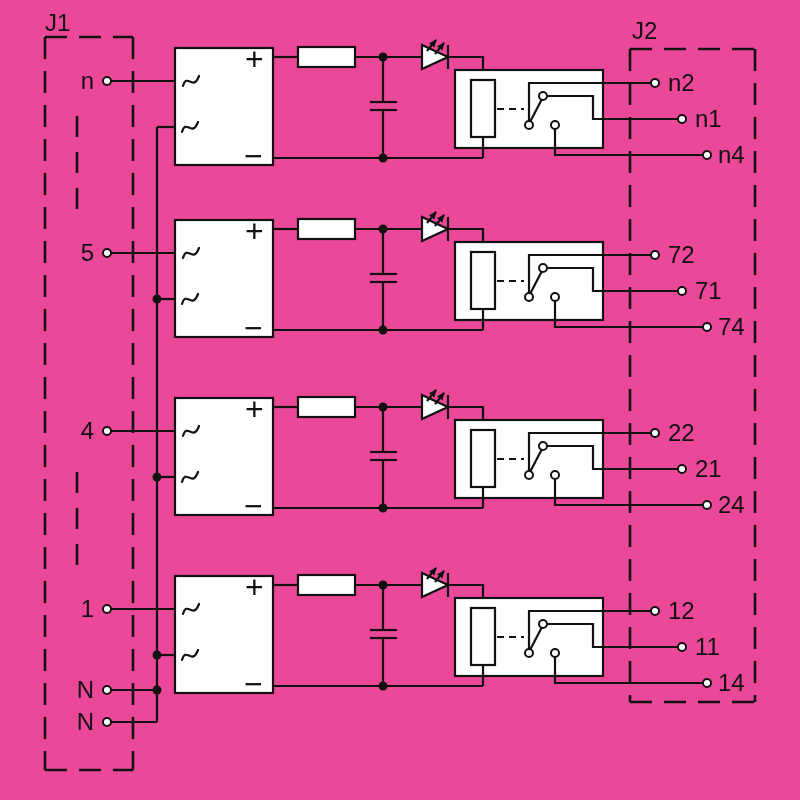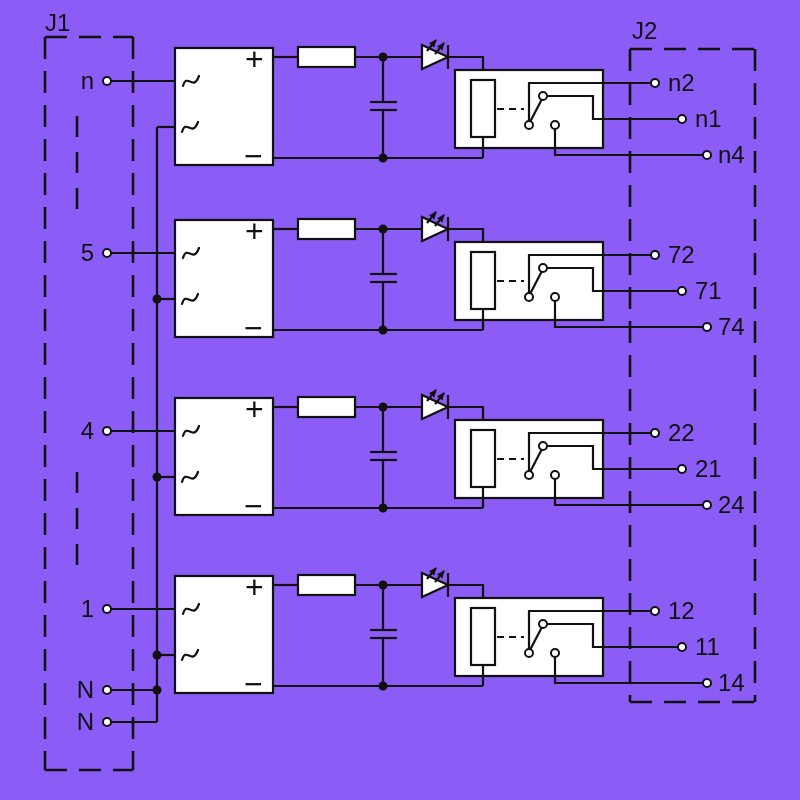--- a/index.html
+++ b/index.html
@@ -1,16 +1,16 @@
 <!DOCTYPE html>
 <html><head>
 <meta charset="utf-8">
 <style>
   html, body { margin: 0; padding: 0; background: #ffffff; }
-  .stage { width: 800px; height: 800px; background: #8b5cf6; position: relative; }
+  .stage { width: 800px; height: 800px; background: #ec4899; position: relative; }
   svg { display: block; }
   .w   { stroke: #111111; stroke-width: 2.2; fill: none; }
   .box { stroke: #111111; stroke-width: 2.2; fill: #ffffff; }
   .sq  { stroke: #111111; stroke-width: 2.2; fill: none; stroke-linecap: round; }
   .term{ stroke: #111111; stroke-width: 2;   fill: #ffffff; }
   .dot { fill: #111111; stroke: none; }
   .dashbox { stroke: #111111; stroke-width: 2.6; fill: none; stroke-dasharray: 22,12; }
   .dashell { stroke: #111111; stroke-width: 2.6; fill: none; stroke-dasharray: 21,15; }
   .dashlink{ stroke: #111111; stroke-width: 2.2; fill: none; stroke-dasharray: 7,5; }
   .lbl { font-family: "Liberation Sans", "DejaVu Sans", sans-serif; font-size: 24px; fill: #111111; }

